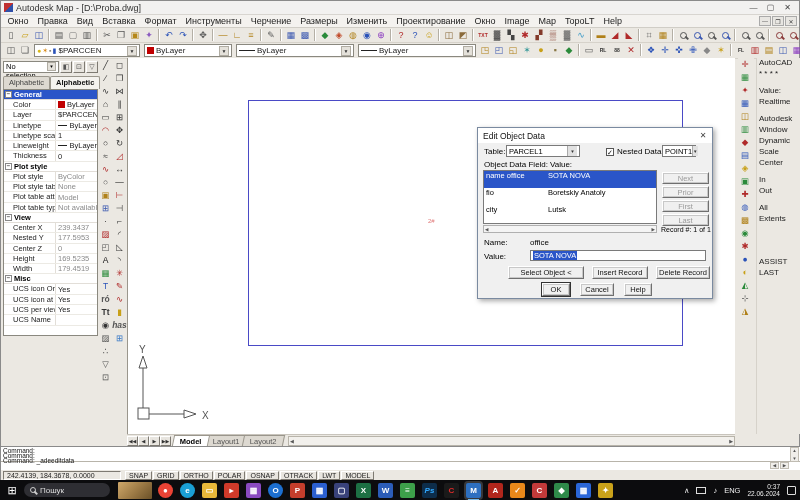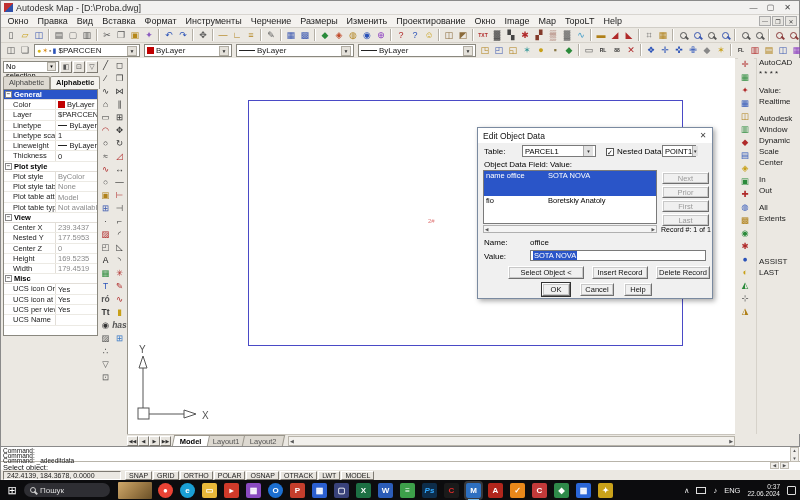--- a/index.html
+++ b/index.html
@@ -88,21 +88,21 @@
 
   
   .dialog { position:absolute; left:476px; top:126px; width:236px; height:172px; background:#f0f0f0; border:1px solid #7a8aa0; box-shadow:2px 2px 5px rgba(0,0,0,.35); z-index:50; font-size:8px;}
   .dlg-title { height:15px; background:#fff; display:flex; align-items:center; padding-left:5px; font-size:8.5px; color:#111;}
   .dlg-x { margin-left:auto; width:18px; height:15px; display:flex; align-items:center; justify-content:center; font-size:8px; color:#444;}
   .dlg-row { position:absolute; display:flex; align-items:center; }
   .dcmb { background:#fff; border:1px solid #7a7a7a; height:12px; display:flex; align-items:center; font-size:7.5px; padding:0 2px;}
   .dcmb .arr { margin-left:auto; width:10px; height:10px; background:#e1e1e1; border-left:1px solid #aaa; font-size:4.5px; display:flex; align-items:center; justify-content:center; color:#333;}
   .chk { width:8px; height:8px; border:1px solid #555; background:#fff; font-size:7px; line-height:7px; text-align:center; color:#111; margin-right:3px;}
   .odlist { position:absolute; left:5px; top:42px; width:174px; height:54px; background:#fff; border:1px solid #7a7a7a; overflow:hidden; font-size:7.5px;}
-  .od-r { display:flex; height:25px; }
+  .od-r { display:flex; height:17px; }
   .od-r.sel { background:#2a55c8; color:#fff; }
   .od-f { width:64px; padding-left:2px; overflow:hidden; white-space:nowrap;}
   .od-v { flex:1; overflow:hidden; white-space:nowrap;}
   .btn { background:#f0f0f0; border:1px solid; border-color:#fff #6f6f6f #6f6f6f #fff; box-shadow:0 0 0 1px #c8c8c8 inset; font-size:7.5px; display:flex; align-items:center; justify-content:center; color:#111;}
   .btn.dis { color:#9a9a9a; }
   .btn.def { outline:1px solid #333; }
   .odhs { position:absolute; left:5px; top:97px; width:174px; height:8px; border:1px solid #b0b0b0; background:#f4f4f4; display:flex; align-items:center; justify-content:space-between; font-size:4.5px; color:#555; padding:0 1px;}
   .vinput { position:absolute; left:52px; top:0; width:176px; height:11px; background:#fff; border:1px solid #7a7a7a; font-size:7.5px; display:flex; align-items:center; padding-left:2px;}
   .vinput span { background:#2a55c8; color:#fff; padding:0 1px;}
 
@@ -592,21 +592,20 @@
         <div class="sm">ASSIST</div>
         <div class="sm">LAST</div>
       </div>
 
     <div class="cmd">
       <div class="cmd-hist" id="cmdlines">
           <div>Command:</div>
           <div>Command:</div>
           <div>Command: _adeeditdata</div>
         </div>
-      <div class="cmd-prompt">Select object:</div>
       <div class="cmd-vs">
           <span>▲</span>
           <span>▼</span>
         </div>
       <div class="cmd-hs">
           <span>◀</span>
           <span>▶</span>
         </div>
     </div>
 
@@ -625,21 +624,21 @@
     </div>
 
     <div class="dialog">
       <div class="dlg-title">
         <span>Edit Object Data</span>
         <span class="dlg-x">✕</span>
       </div>
       <div class="dlg-row" style="left:6px;top:19px">
         <span>Table:</span>
       </div>
-      <div class="dcmb" style="position:absolute;left:44px;top:17px;width:74px">
+      <div class="dcmb" style="position:absolute;left:28px;top:17px;width:74px">
         <span>PARCEL1</span>
         <span class="arr">▼</span>
       </div>
       <div class="dlg-row" style="left:128px;top:19px">
         <span class="chk">✓</span>
         <span>Nested Data</span>
       </div>
       <div class="dcmb" style="position:absolute;left:184px;top:17px;width:34px">
         <span>POINT1</span>
         <span class="arr">▼</span>

